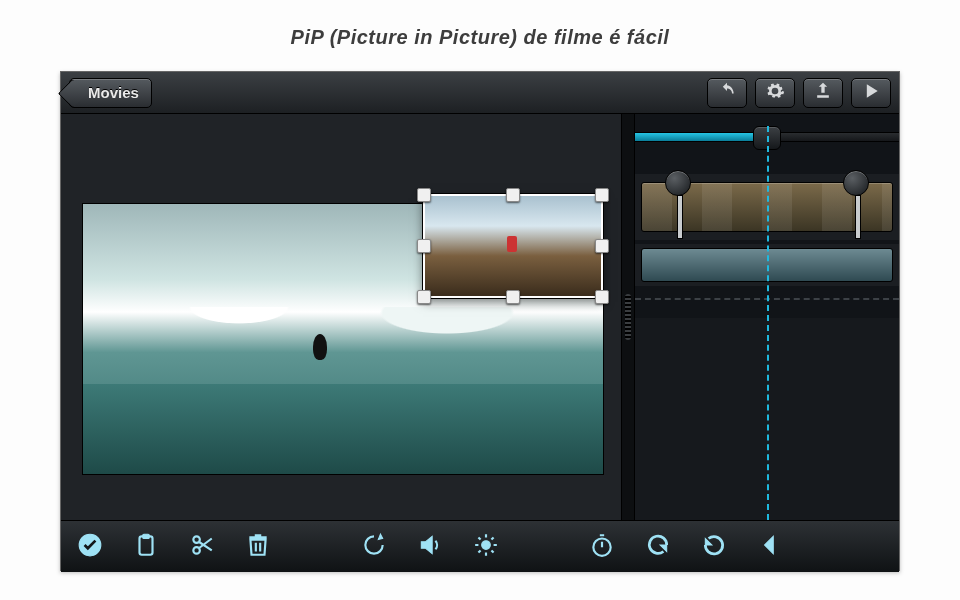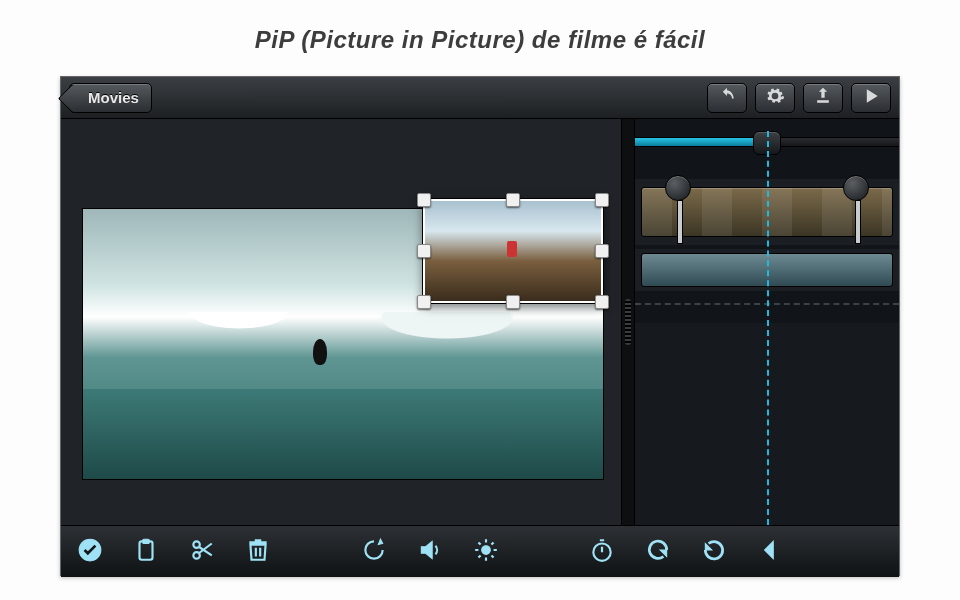--- a/index.html
+++ b/index.html
@@ -5,21 +5,21 @@
   * { box-sizing: border-box; margin: 0; padding: 0; }
   body {
     width: 960px;
     height: 600px;
     background: #fdfdfd;
     font-family: "Segoe UI", Arial, sans-serif;
     overflow: hidden;
   }
   .page-title {
     text-align: center;
-    font-size: 24px;
+    font-size: 20px;
     font-weight: 700;
     font-style: italic;
     color: #3d3d3d;
     padding: 26px 0 22px;
     letter-spacing: .5px;
   }
   .device-frame {
     position: relative;
     margin: 0 auto;
     width: 840px;

